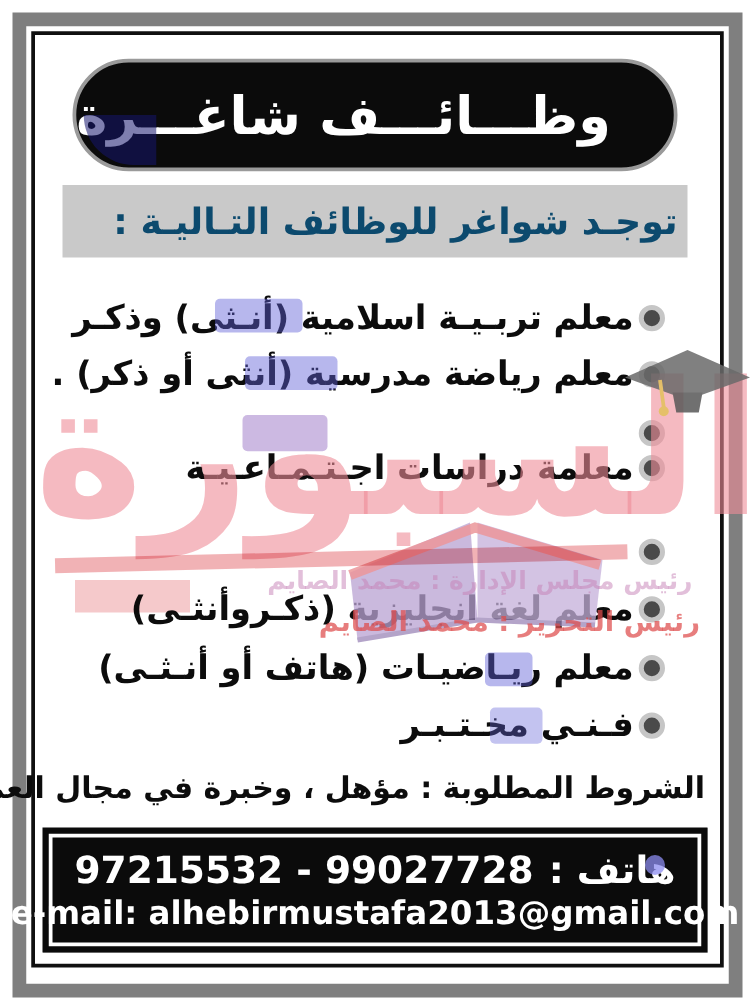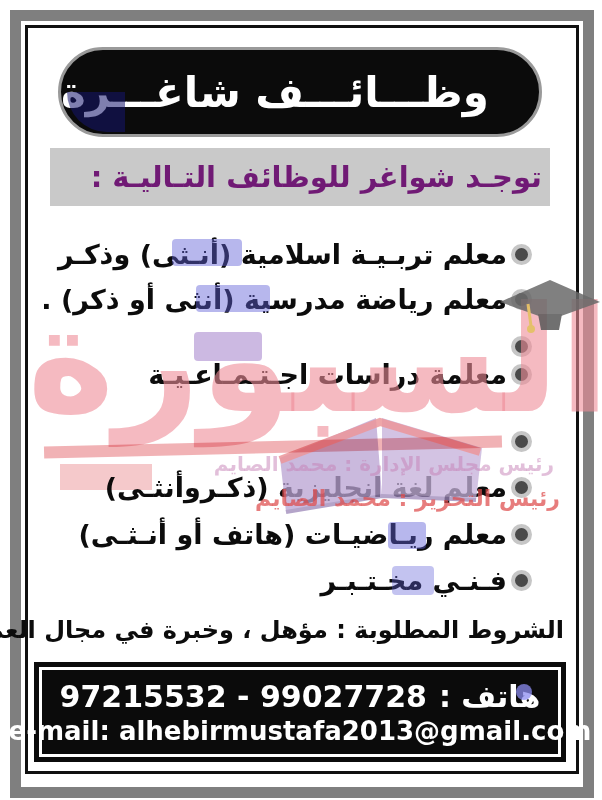--- a/index.html
+++ b/index.html
@@ -17,21 +17,21 @@
     display:flex;align-items:center;justify-content:flex-start;z-index:2;
   }
   .banner-title{color:#ffffff;font-size:42px;letter-spacing:1px;direction:rtl;white-space:nowrap;}
   .banner-smudge{position:absolute;left:6px;bottom:2px;width:58px;height:40px;
     background:rgba(22,22,110,0.55);border-bottom-left-radius:40px;z-index:3;}
   
   .subtitle-band{
     position:absolute;left:50px;top:148px;width:500px;height:58px;background:#c9c9c9;
     display:flex;align-items:center;justify-content:flex-end;z-index:2;
   }
-  .subtitle-text{direction:rtl;color:#701a75;font-size:29px;padding-right:8px;white-space:nowrap;}
+  .subtitle-text{direction:rtl;color:#0c4a6e;font-size:29px;padding-right:8px;white-space:nowrap;}
   
   .job-row{
     position:absolute;right:70px;height:36px;display:flex;align-items:center;gap:4px;
     direction:rtl;z-index:2;white-space:nowrap;
   }
   .bullet{flex:0 0 auto;width:13px;height:13px;border-radius:50%;
     background:#4a4a4a;border:4px solid #c6c6c6;}
   .job-text{color:#0c0c0c;font-size:27px;}
   
   .conditions{position:absolute;right:38px;left:30px;top:616px;direction:rtl;text-align:right;

